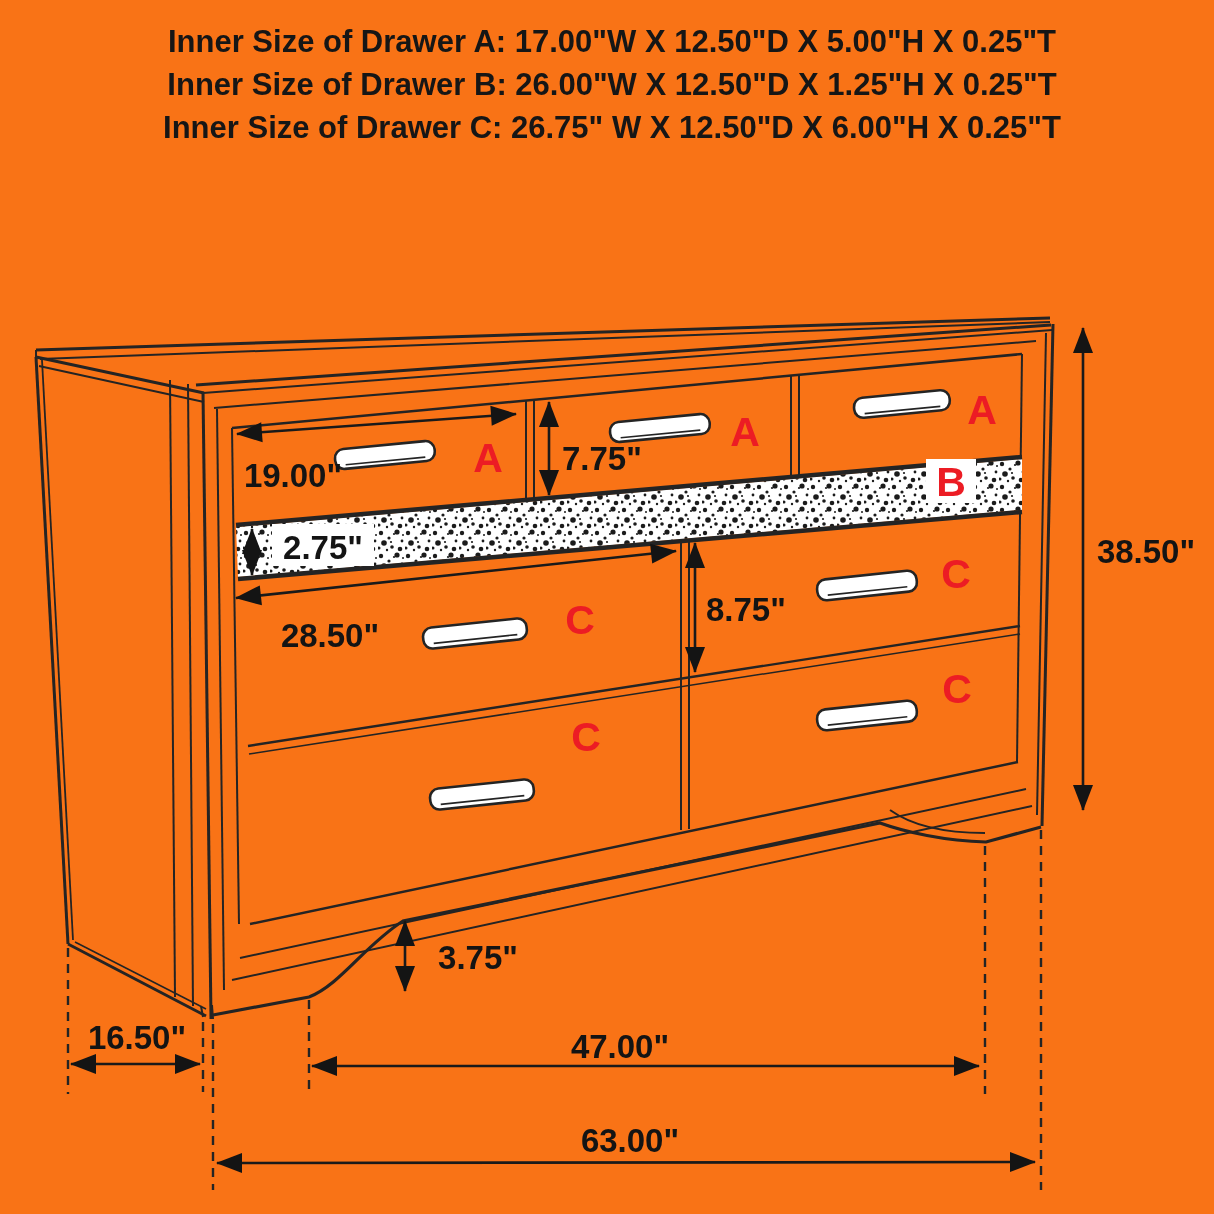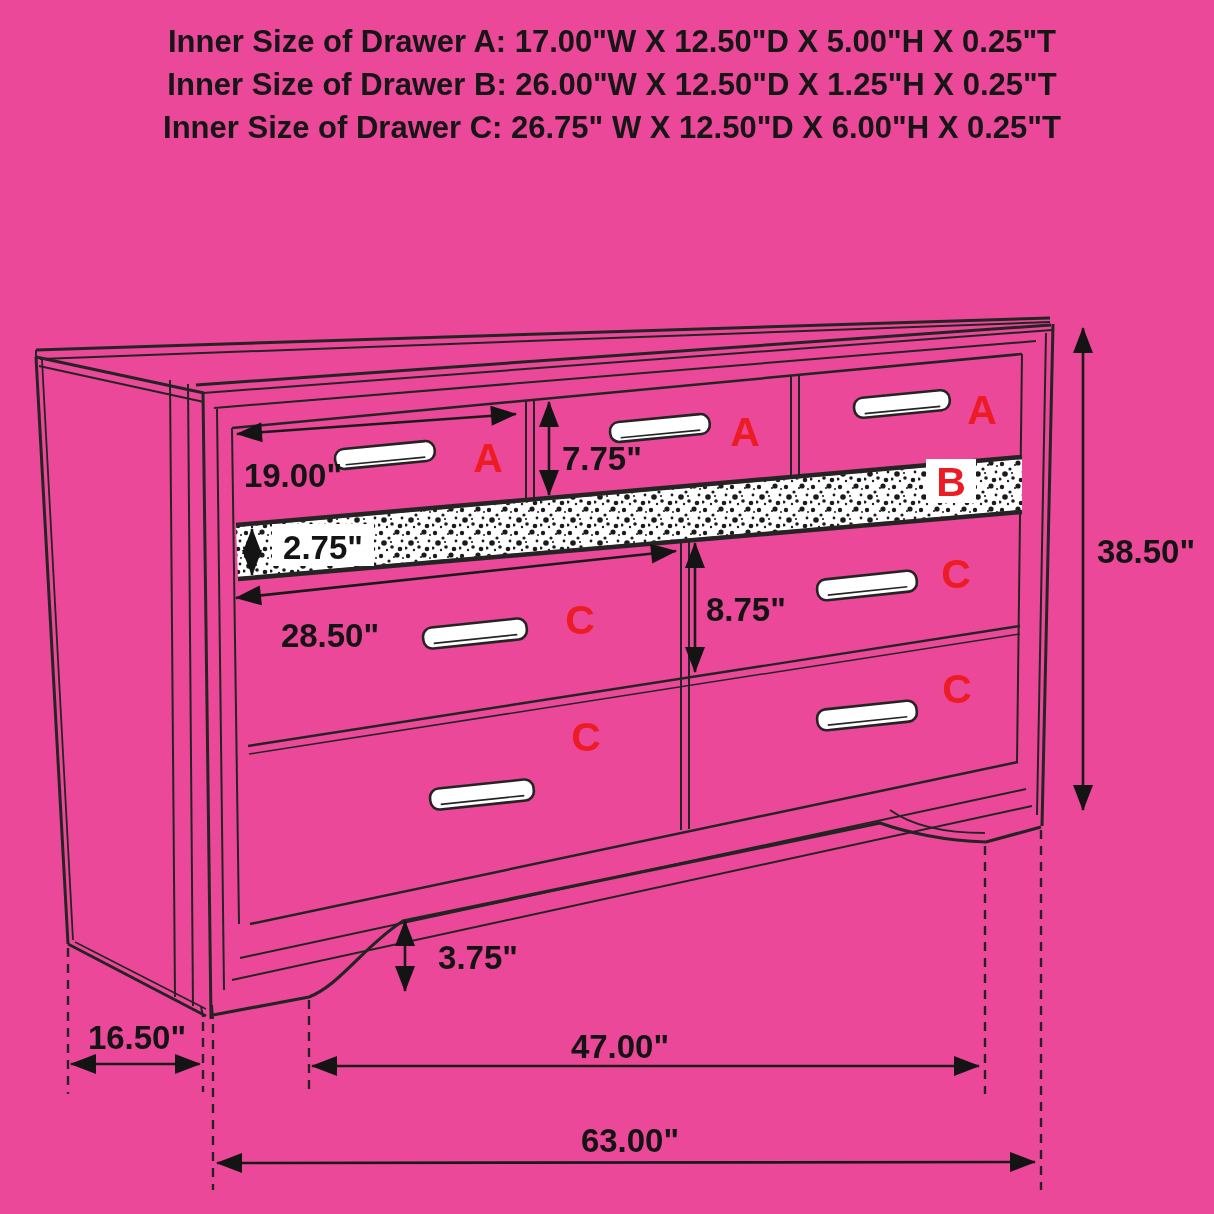--- a/index.html
+++ b/index.html
@@ -1,16 +1,16 @@
 <!DOCTYPE html>
 <html><head>
 <meta charset="utf-8">
 <style>
   html,body{margin:0;padding:0;background:#ffffff;}
-  .stage{position:relative;width:1214px;height:1214px;background:#ec4899;overflow:hidden;
+  .stage{position:relative;width:1214px;height:1214px;background:#f97316;overflow:hidden;
          font-family:"Liberation Sans", sans-serif;}
   svg{display:block;}
   .title-line{font:bold 31px "Liberation Sans", sans-serif;fill:#161616;}
   .dim{font:bold 33px "Liberation Sans", sans-serif;fill:#141414;}
   .letter{font:bold 41px "Liberation Sans", sans-serif;fill:#ec1c24;}
   .ink{stroke:#242424;fill:none;}
   .dash{stroke:#242424;fill:none;stroke-dasharray:9 7;stroke-width:2.4;}
   .dimline{stroke:#1a1a1a;fill:none;stroke-width:2.6;}
 </style>
 </head>

